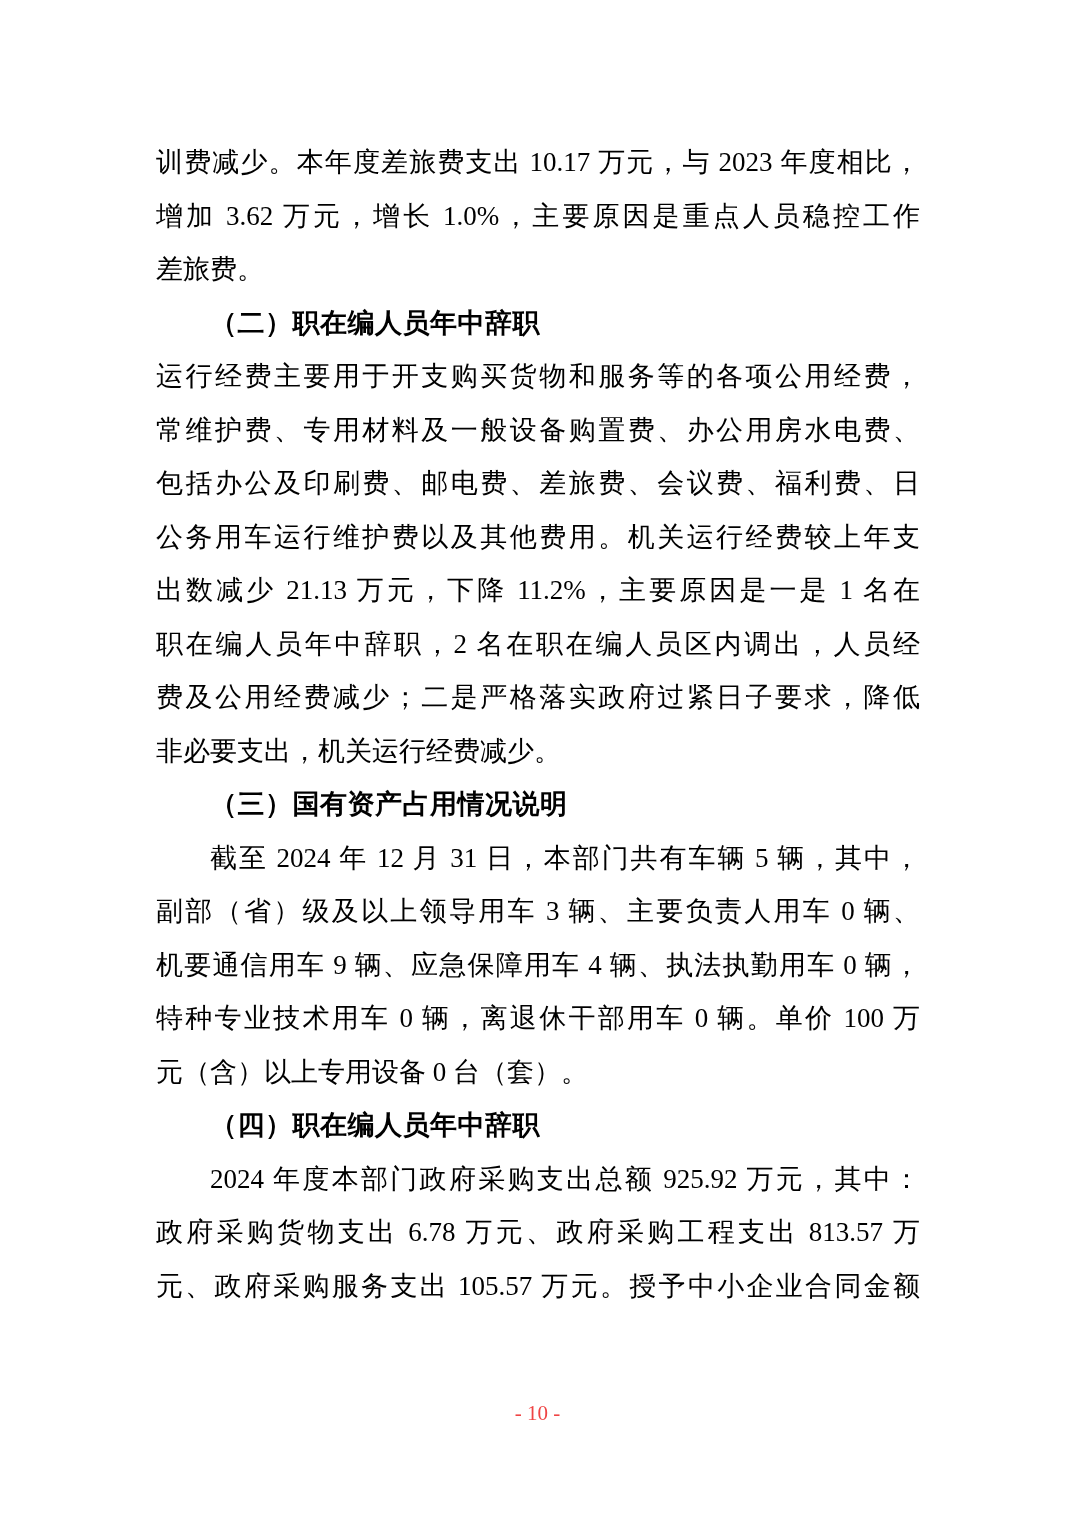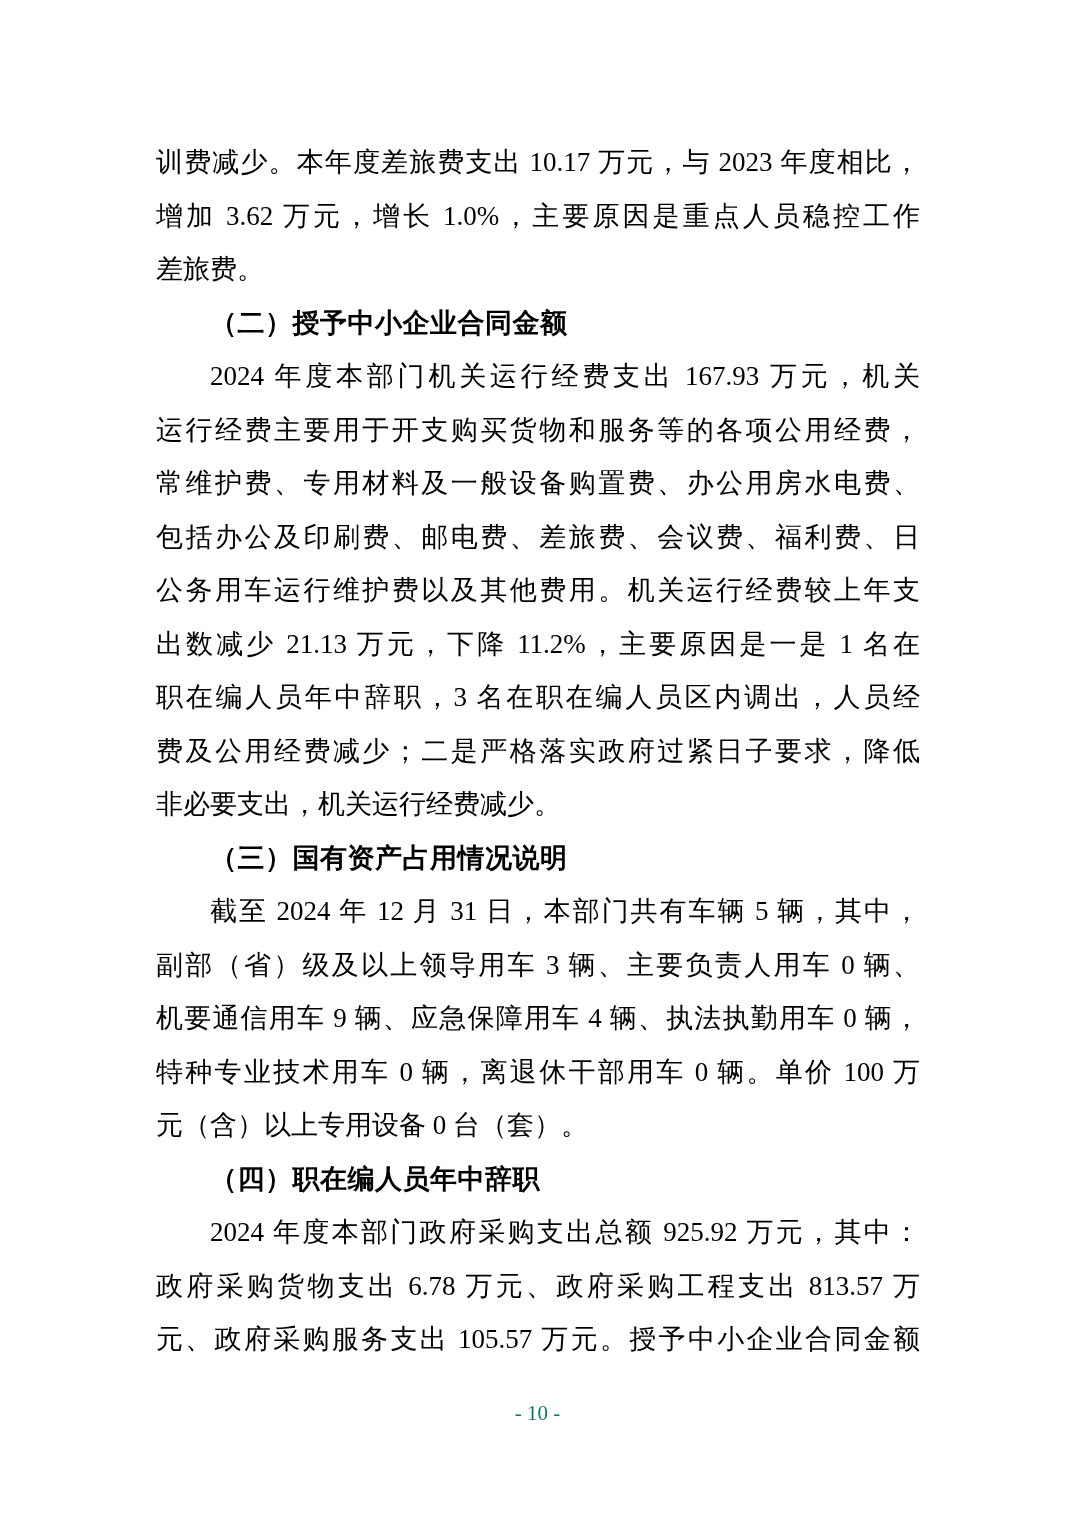--- a/index.html
+++ b/index.html
@@ -43,39 +43,38 @@
     letter-spacing: 0.5px;
   }
   .footer {
     position: absolute;
     left: 0;
     top: 1398px;
     width: 1075px;
     text-align: center;
     font-size: 21px;
     line-height: 30px;
-    color: #0f766e;
+    color: #ef4444;
   }
 </style>
 </head>
 <body>
 
 <div class="page">
   <div class="content" id="doc-content">
       <div class="line body fill">训费减少。本年度差旅费支出 10.17 万元，与 2023 年度相比，</div>
       <div class="line body fill">增加 3.62 万元，增长 1.0%，主要原因是重点人员稳控工作</div>
       <div class="line body">差旅费。</div>
-      <div class="line heading indent">（二）授予中小企业合同金额</div>
-      <div class="line body fill indent">2024 年度本部门机关运行经费支出 167.93 万元，机关</div>
+      <div class="line heading indent">（二）职在编人员年中辞职</div>
       <div class="line body fill">运行经费主要用于开支购买货物和服务等的各项公用经费，</div>
       <div class="line body fill">常维护费、专用材料及一般设备购置费、办公用房水电费、</div>
       <div class="line body fill">包括办公及印刷费、邮电费、差旅费、会议费、福利费、日</div>
       <div class="line body fill">公务用车运行维护费以及其他费用。机关运行经费较上年支</div>
       <div class="line body fill">出数减少 21.13 万元，下降 11.2%，主要原因是一是 1 名在</div>
-      <div class="line body fill">职在编人员年中辞职，3 名在职在编人员区内调出，人员经</div>
+      <div class="line body fill">职在编人员年中辞职，2 名在职在编人员区内调出，人员经</div>
       <div class="line body fill">费及公用经费减少；二是严格落实政府过紧日子要求，降低</div>
       <div class="line body">非必要支出，机关运行经费减少。</div>
       <div class="line heading indent">（三）国有资产占用情况说明</div>
       <div class="line body fill indent">截至 2024 年 12 月 31 日，本部门共有车辆 5 辆，其中，</div>
       <div class="line body fill">副部（省）级及以上领导用车 3 辆、主要负责人用车 0 辆、</div>
       <div class="line body fill">机要通信用车 9 辆、应急保障用车 4 辆、执法执勤用车 0 辆，</div>
       <div class="line body fill">特种专业技术用车 0 辆，离退休干部用车 0 辆。单价 100 万</div>
       <div class="line body">元（含）以上专用设备 0 台（套）。</div>
       <div class="line heading indent">（四）职在编人员年中辞职</div>
       <div class="line body fill indent">2024 年度本部门政府采购支出总额 925.92 万元，其中：</div>

